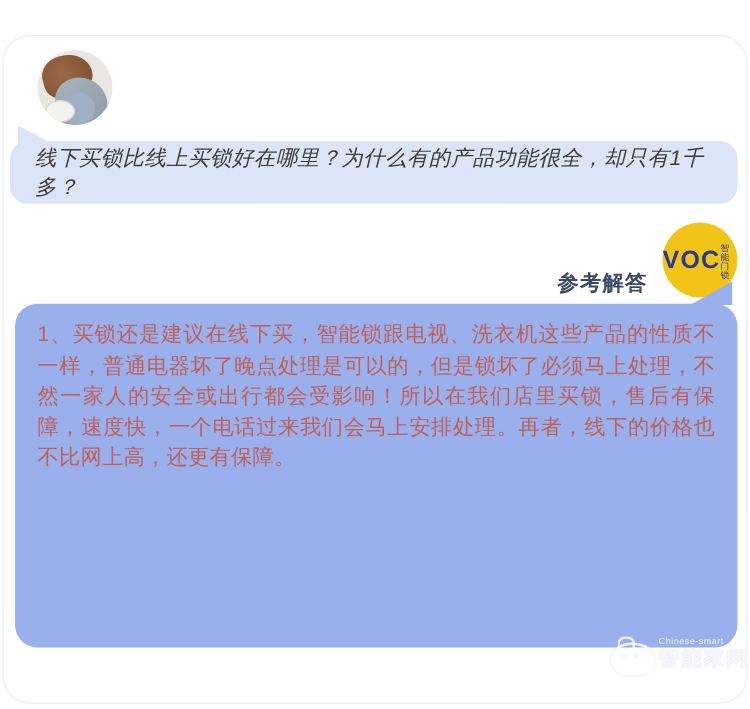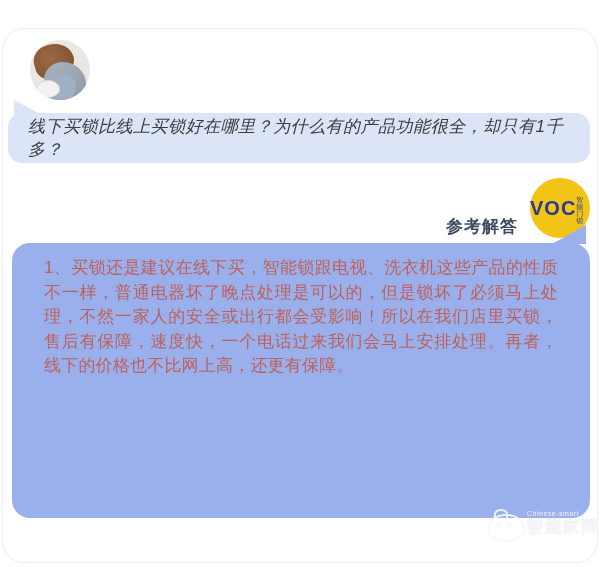--- a/index.html
+++ b/index.html
@@ -66,21 +66,21 @@
   .voc-logo .sub{font-size:7px;color:#2a3a8c;margin-top:3px;letter-spacing:1px;}
   
   .answer-tail{
     position:absolute;left:552px;top:225px;width:34px;height:19px;
     background:#9ab0ec;
     clip-path:polygon(100% 0,100% 100%,0 100%);
   }
   .answer-bubble{
     position:absolute;left:12px;top:243px;width:578px;height:275px;box-sizing:border-box;
     background:#9ab0ec;border-radius:18px;
-    padding:13px 32px;
+    padding:13px 18px;
   }
   .answer-paragraph{
     font-size:17px;line-height:24.6px;color:#bf5f58;letter-spacing:0.2px;
     text-align:justify;
   }
   
   .watermark{
     position:absolute;left:487px;top:504px;width:110px;height:48px;
     color:rgba(248,250,253,0.92);
   }

